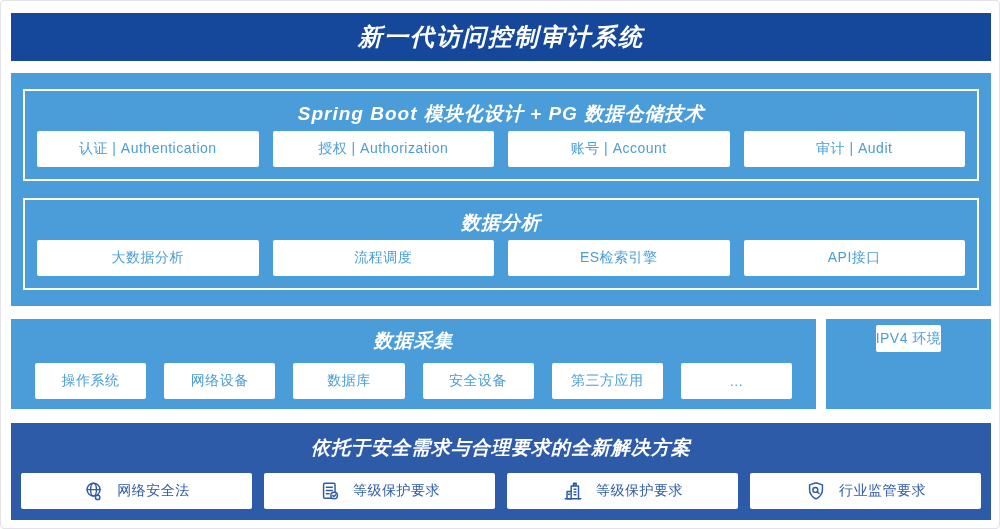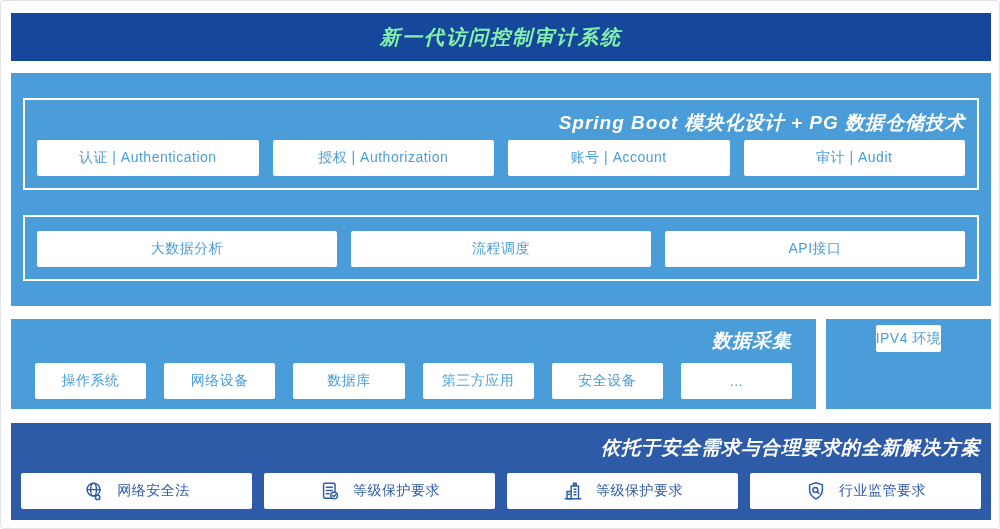--- a/index.html
+++ b/index.html
@@ -14,35 +14,35 @@
   .canvas{
     position:relative;width:1000px;height:529px;background:#fff;
     border:1px solid var(--canvas-border);border-radius:4px;overflow:hidden;
   }
   
   .banner{
     position:absolute;left:10px;top:12px;width:980px;height:48px;
     background:var(--banner-bg);display:flex;align-items:center;justify-content:center;
   }
   .banner h1{
-    color:#86efac;font-size:20px;font-weight:bold;font-style:italic;letter-spacing:2px;
+    color:#ffffff;font-size:24px;font-weight:bold;font-style:italic;letter-spacing:2px;
   }
   
   .platform{
     position:absolute;left:10px;top:72px;width:980px;height:233px;
     background:var(--light-blue);
     display:flex;flex-direction:column;justify-content:space-evenly;
     padding:0 12px;
   }
   .frame{
     border:2px solid #fff;padding:10px 12px 12px;
   }
   .frame-title,.sect-title{
     color:#fff;font-size:19px;font-weight:bold;font-style:italic;
-    text-align:right;letter-spacing:1px;
+    text-align:center;letter-spacing:1px;
   }
   .box-row{
     display:flex;gap:14px;margin-top:4px;
   }
   .wbox{
     flex:1;height:36px;background:#fff;border-radius:2px;
     display:flex;align-items:center;justify-content:center;
     color:var(--light-blue);font-size:14px;letter-spacing:.5px;
   }
   
@@ -97,31 +97,35 @@
           <div class="wbox">
             <span>账号 | Account</span>
           </div>
 
           <div class="wbox">
             <span>审计 | Audit</span>
           </div>
         </div>
     </div>
     <div class="frame">
+      <div class="frame-title">数据分析</div>
       <div class="box-row">
 
           <div class="wbox">
             <span>大数据分析</span>
           </div>
 
 
           <div class="wbox">
             <span>流程调度</span>
           </div>
 
+          <div class="wbox">
+            <span>ES检索引擎</span>
+          </div>
 
           <div class="wbox">
             <span>API接口</span>
           </div>
         </div>
     </div>
   </section>
 
   <div class="mid">
     <section class="collect">
@@ -134,25 +138,25 @@
 
           <div class="wbox">
             <span>网络设备</span>
           </div>
 
           <div class="wbox">
             <span>数据库</span>
           </div>
 
           <div class="wbox">
+            <span>安全设备</span>
+          </div>
+
+          <div class="wbox">
             <span>第三方应用</span>
-          </div>
-
-          <div class="wbox">
-            <span>安全设备</span>
           </div>
 
           <div class="wbox">
             <span>…</span>
           </div>
         </div>
     </section>
     <aside class="env">
 
         <div class="wbox">

